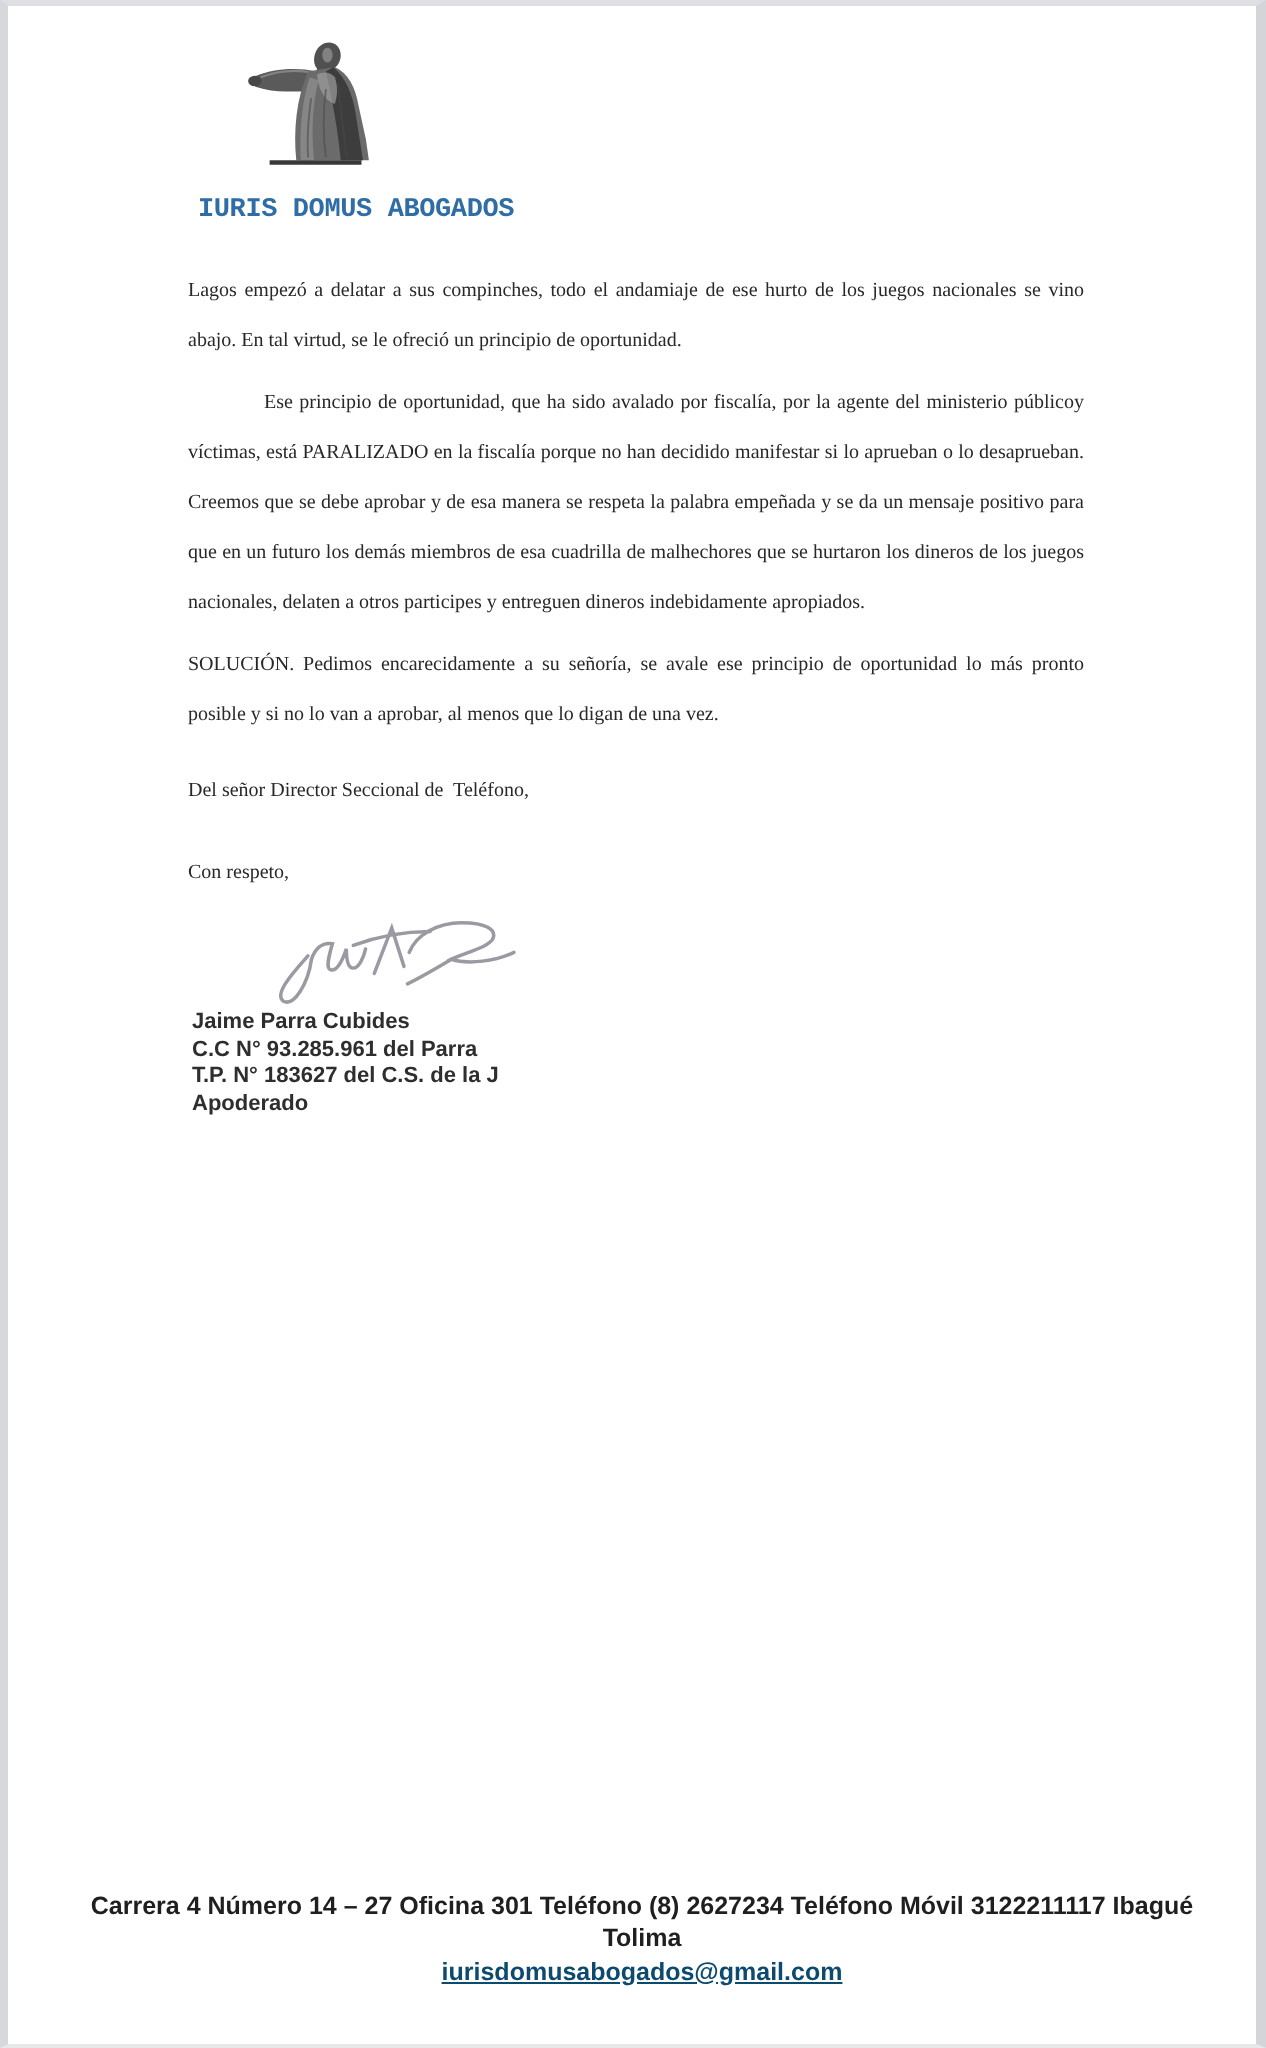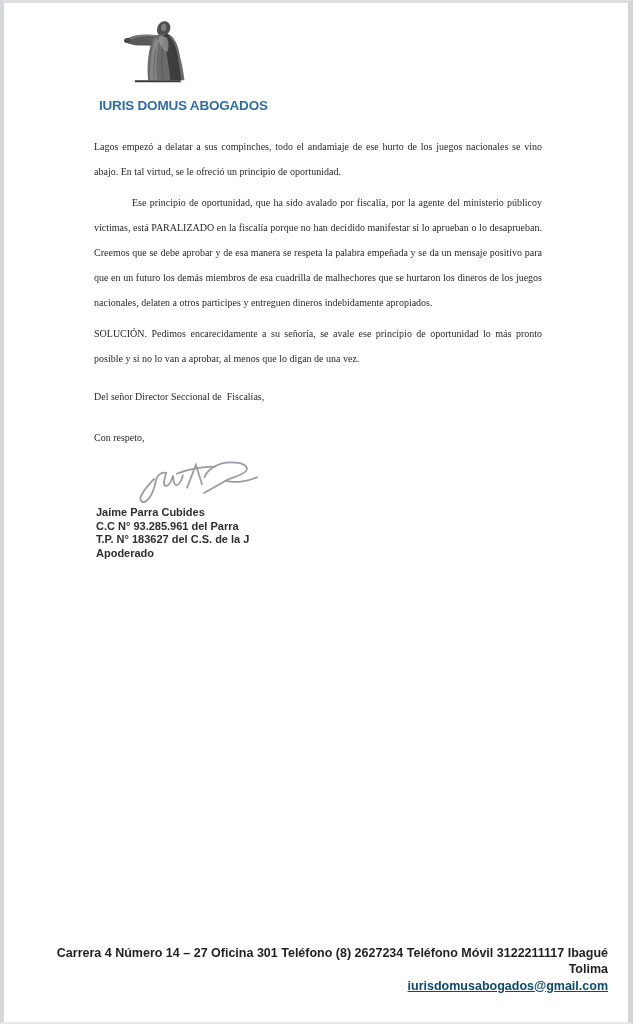--- a/index.html
+++ b/index.html
@@ -18,21 +18,21 @@
     color:#282828;
   }
   .content { padding:16px 86px 0 90px; }
 
   
   .logo-block { margin-bottom:20px; }
   .statue { display:block; width:80px; height:66px; margin-left:26px; }
   .logo-name {
     display:inline-block;
     margin-left:5px; margin-top:13px;
-    font-family:Liberation Sans, sans-serif;
+    font-family:Liberation Mono, monospace;
     font-weight:bold; font-size:13.5px; letter-spacing:-0.2px;
     color:#2f6da6;
   }
 
   
   .body-text p {
     font-size:10px; line-height:25px;
     text-align:justify;
     margin-bottom:6px;
   }
@@ -48,21 +48,21 @@
   .sig-lines {
     text-align:left;
     font-family:"Liberation Sans", sans-serif;
     font-weight:bold; font-size:11px; line-height:13.5px;
     color:#2e2e2e;
   }
 
   
   .page-footer {
     position:absolute; left:30px; right:20px; bottom:28px;
-    text-align:right;
+    text-align:center;
     font-family:"Liberation Sans", sans-serif;
     font-weight:bold; font-size:12.5px; line-height:16.5px;
     color:#1f1f1f;
   }
   .email-link {
     color:#0c4a6e;
     text-decoration:underline;
     cursor:pointer;
   }
 </style>
@@ -93,21 +93,21 @@
       <span class="logo-name">IURIS DOMUS ABOGADOS</span>
     </div>
 
     <div class="body-text">
       <p>Lagos empezó a delatar a sus compinches, todo el andamiaje de ese hurto de los juegos nacionales se vino abajo. En tal virtud, se le ofreció un principio de oportunidad.</p>
 
       <p class="indent"><span>Ese principio de oportunidad, que ha sido avalado por fiscalía, por la agente del ministerio públicoy víctimas, está </span><b class="run">PARALIZADO</b><span> en la fiscalía porque no han decidido manifestar si lo aprueban o lo desaprueban. Creemos que se debe aprobar y de esa manera se respeta la palabra empeñada y se da un mensaje positivo para que en un futuro los demás miembros de esa cuadrilla de malhechores que se hurtaron los dineros de los juegos nacionales, delaten a otros participes y entreguen dineros indebidamente apropiados.</span></p>
 
       <p><b class="run">SOLUCIÓN</b><span>. Pedimos encarecidamente a su señoría, se avale ese principio de oportunidad lo más pronto posible y si no lo van a aprobar, al menos que lo digan de una vez.</span></p>
 
-      <p class="no-justify prewrap" style="margin-top:13px;">Del señor Director Seccional de  Fiscalías,</p>
+      <p class="no-justify prewrap" style="margin-top:13px;">Del señor Director Seccional de  Teléfono,</p>
 
       <p class="no-justify gap-top">Con respeto,</p>
     </div>
 
     <div class="signature-block">
       <svg class="sig-scribble" viewBox="0 0 170 55" aria-hidden="true">
         <g fill="none" stroke="#9a9aa2" stroke-width="2" stroke-linecap="round">
           <path d="M38 24 C30 33 18 46 24 50 C30 53 38 40 40 26"></path>
           <path d="M40 26 C42 20 46 16 52 17 C50 24 48 31 51 32 C55 33 58 26 60 20 C60 26 61 31 64 31 C67 31 70 25 71 20"></path>
           <path d="M76 34 L86 8 L93 30"></path>

